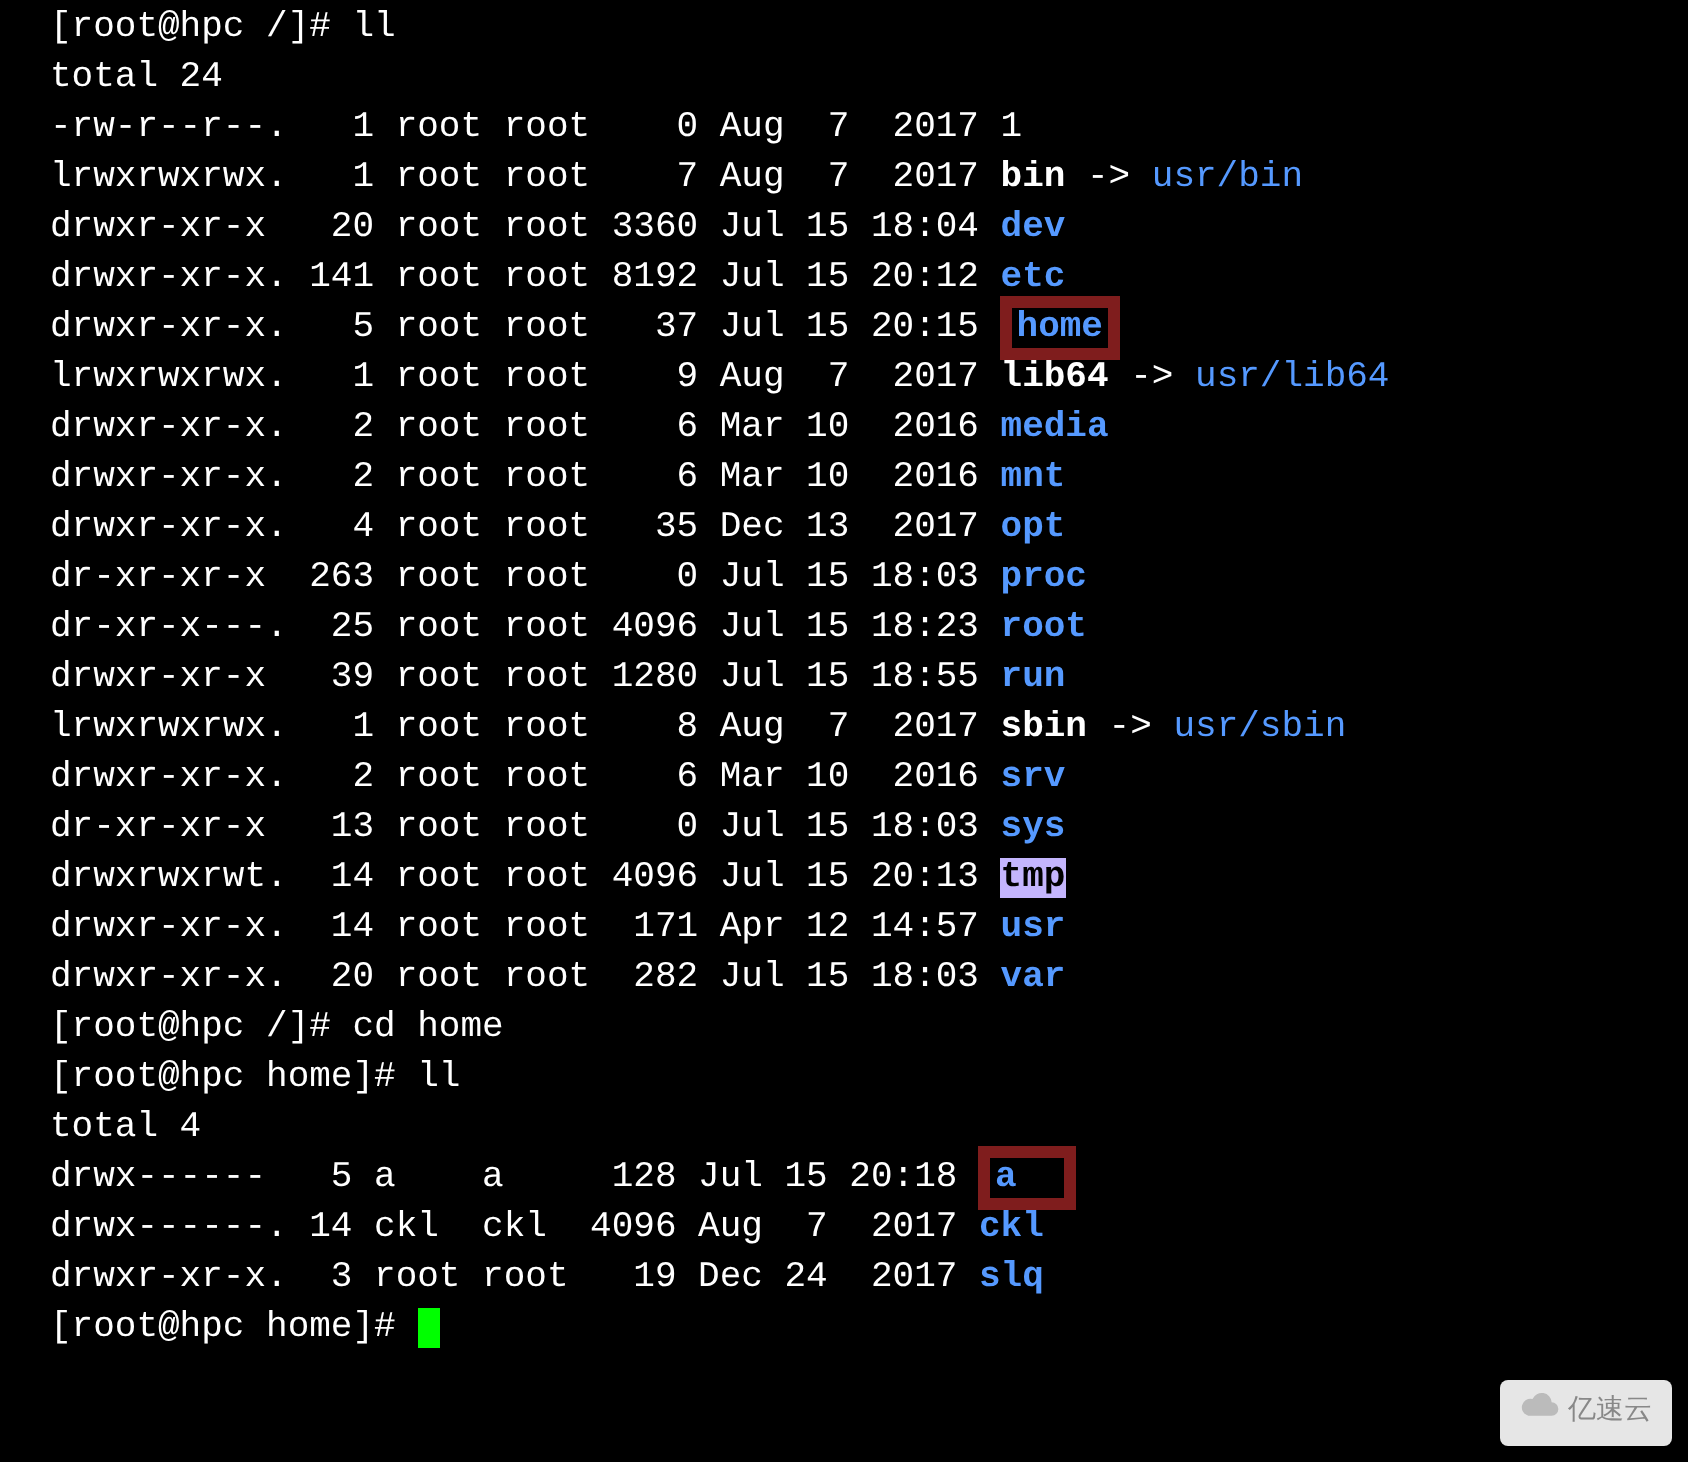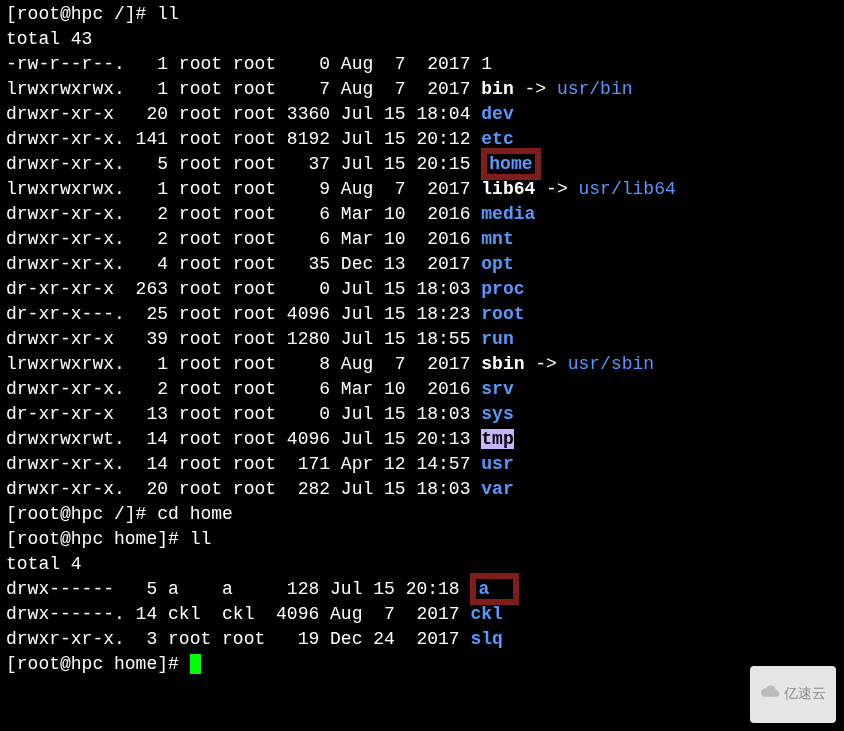--- a/index.html
+++ b/index.html
@@ -8,48 +8,48 @@
       color: #fff;
       font-family: 'Consolas', 'Monaco', 'Courier New', monospace;
       font-size: 18px;
       line-height: 25px;
       padding: 2px 6px;
       width: 844px;
       height: 731px;
       position: relative;
       overflow: hidden;
     }
-    .line { white-space: pre; }
+    .line { white-space: pre; margin-left: 19px; }
     .dir { color: #5599ff; font-weight: bold; }
     .link-target { color: #5599ff; font-weight: normal; }
     .link-name { color: #ffffff; font-weight: bold; }
     .tmp { background: #c4b5fd; color: #000; font-weight: bold; }
     .boxed-red { border: 6px solid #7f1d1d; color: #5599ff; font-weight: bold; padding: 0 2px; }
     .cursor { background: #00ff00; color: #000; display: inline-block; width: 11px; height: 20px; vertical-align: text-bottom; }
     .watermark {
       position: absolute;
       bottom: 8px;
       right: 8px;
       background: rgba(255,255,255,0.9);
       color: #888;
       font-size: 14px;
-      padding: 16px 10px;
+      padding: 4px 10px;
       border-radius: 4px;
       display: flex;
       align-items: center;
       gap: 4px;
     }
     .cloud-icon svg { width: 20px; height: 14px; }
   </style>
 </head>
 <body>
 
 <div id="terminal">
     <div class="line">[root@hpc /]# ll</div>
-    <div class="line">total 43</div>
+    <div class="line">total 24</div>
     <div class="line">-rw-r--r--.   1 root root    0 Aug  7  2017 <span>1</span></div>
     <div class="line">lrwxrwxrwx.   1 root root    7 Aug  7  2017 <span class="link-name">bin</span><span> -&gt; </span><span class="link-target">usr/bin</span></div>
     <div class="line">drwxr-xr-x   20 root root 3360 Jul 15 18:04 <span class="dir">dev</span></div>
     <div class="line">drwxr-xr-x. 141 root root 8192 Jul 15 20:12 <span class="dir">etc</span></div>
     <div class="line">drwxr-xr-x.   5 root root   37 Jul 15 20:15 <span class="boxed-red">home</span></div>
     <div class="line">lrwxrwxrwx.   1 root root    9 Aug  7  2017 <span class="link-name">lib64</span><span> -&gt; </span><span class="link-target">usr/lib64</span></div>
     <div class="line">drwxr-xr-x.   2 root root    6 Mar 10  2016 <span class="dir">media</span></div>
     <div class="line">drwxr-xr-x.   2 root root    6 Mar 10  2016 <span class="dir">mnt</span></div>
     <div class="line">drwxr-xr-x.   4 root root   35 Dec 13  2017 <span class="dir">opt</span></div>
     <div class="line">dr-xr-xr-x  263 root root    0 Jul 15 18:03 <span class="dir">proc</span></div>

